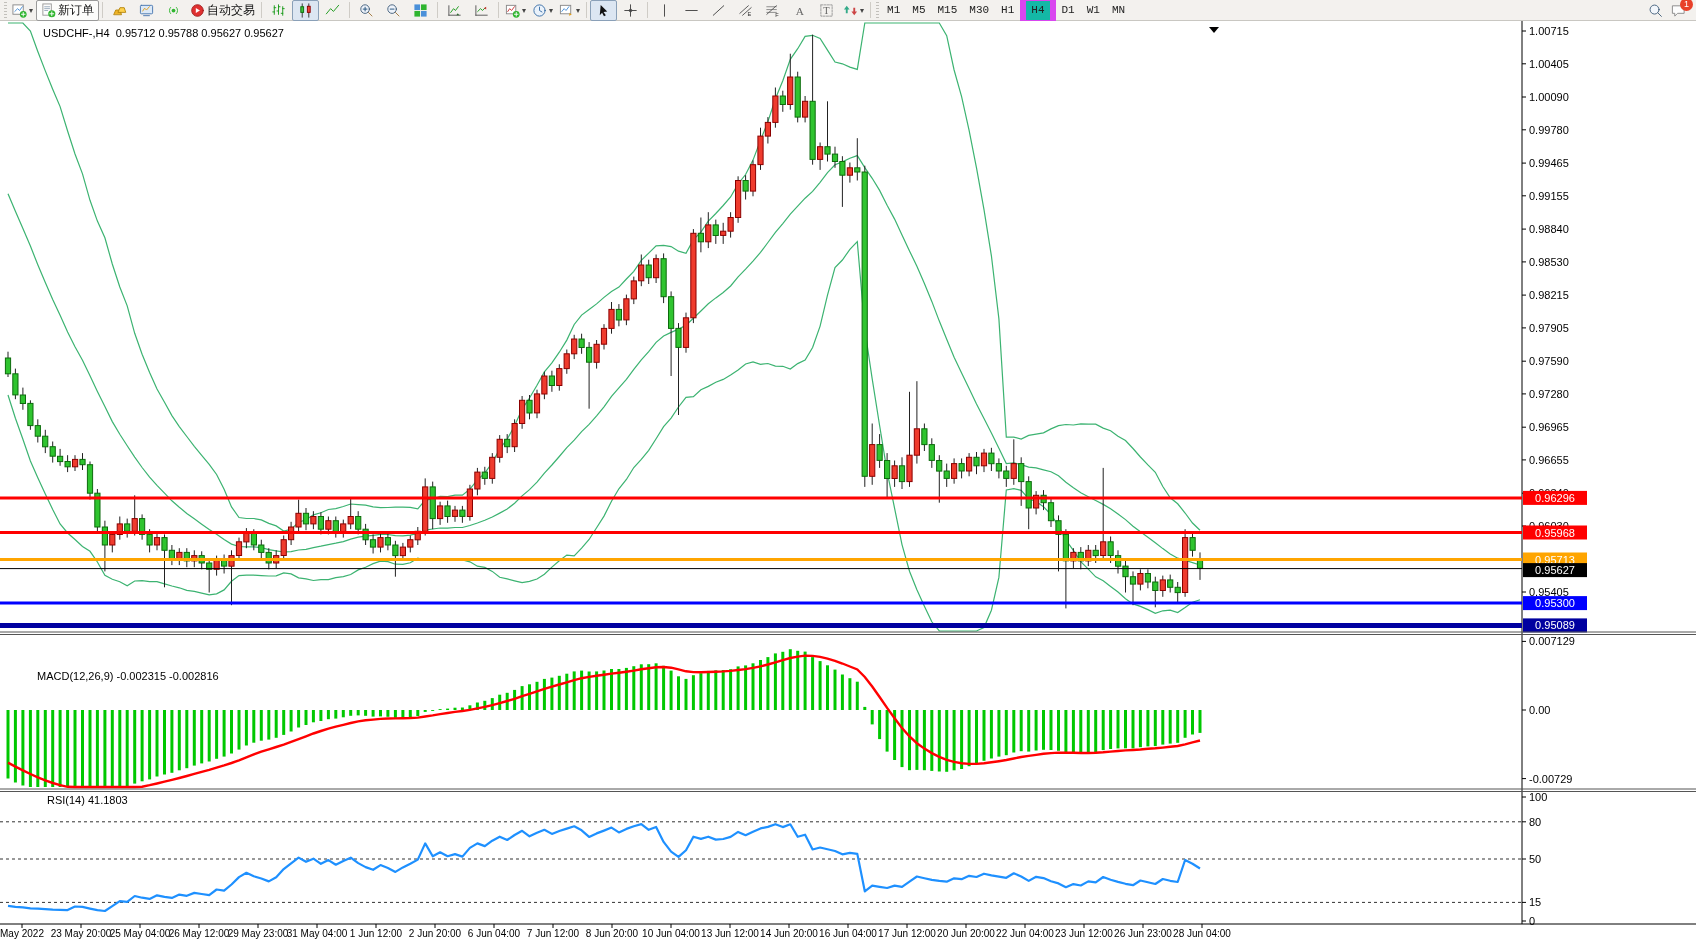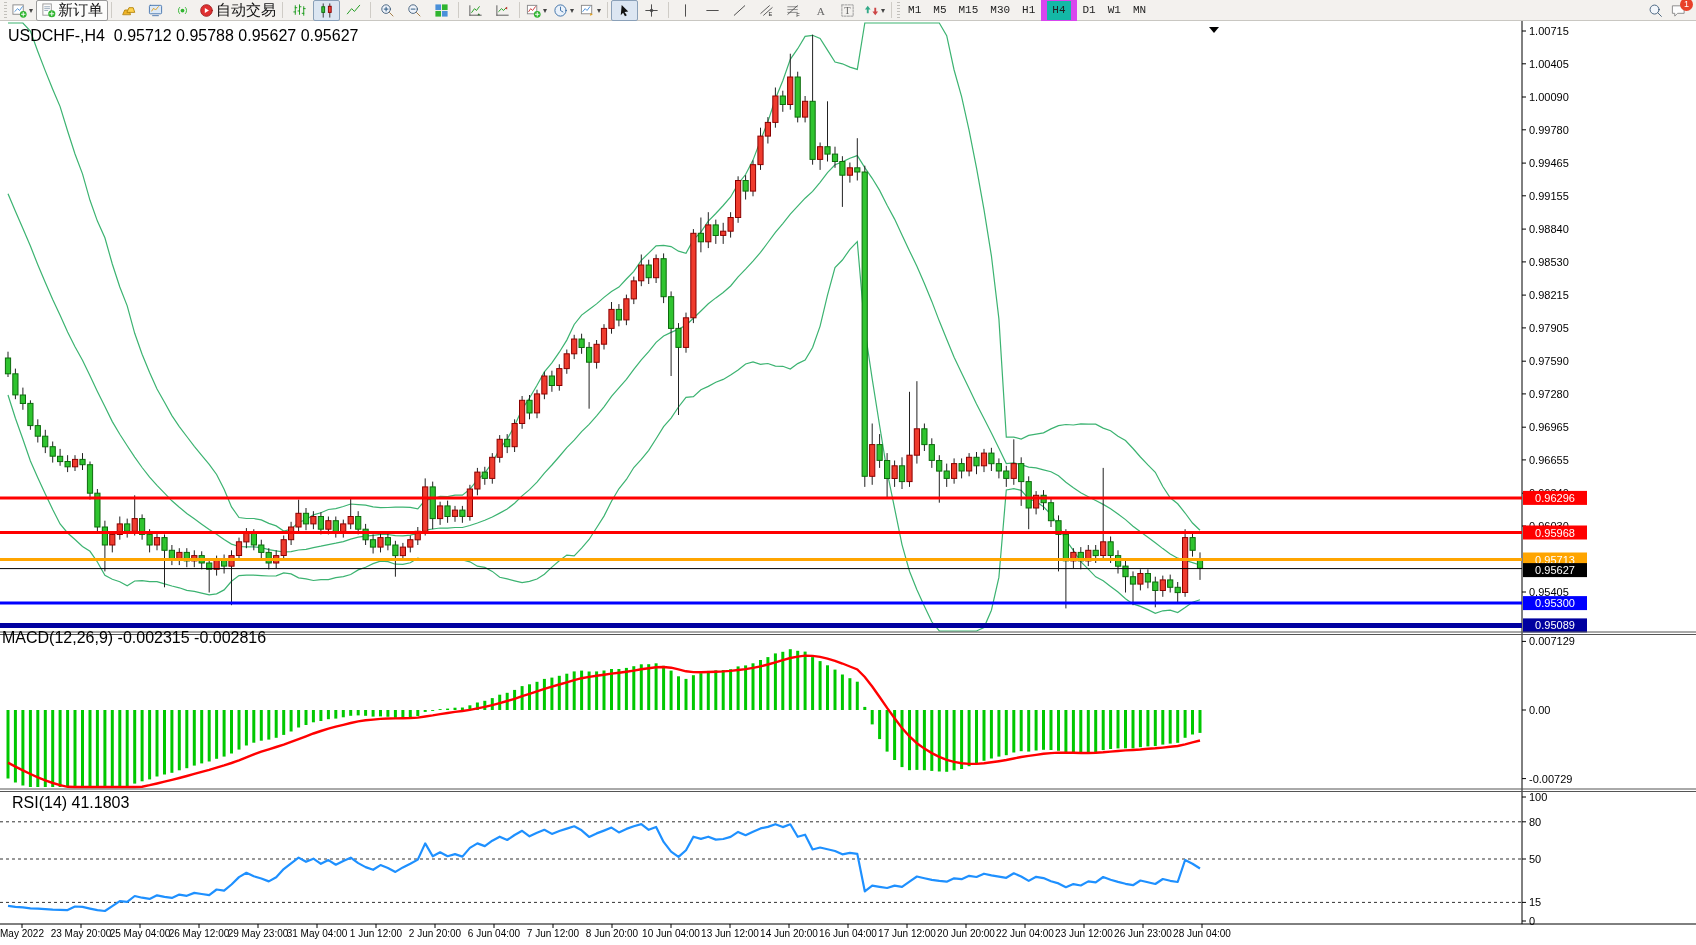--- a/index.html
+++ b/index.html
@@ -5,34 +5,34 @@
   html,body{margin:0;padding:0;background:#fff;width:1696px;height:945px;overflow:hidden;
     font-family:"Liberation Sans",sans-serif;}
   .toolbar{position:absolute;top:0;left:0;width:1696px;height:21px;background:#f3f1ee;
     border-bottom:1px solid #c9c7c2;display:flex;align-items:center;padding:0 2px;box-sizing:border-box;}
   .tb-btn{height:19px;min-width:21px;display:flex;align-items:center;justify-content:center;
     padding:0 2px;border:1px solid transparent;border-radius:2px;gap:2px;cursor:default;}
   .tb-btn.framed{border:1px solid #9a9a9a;background:#fcfcfb;padding:0 4px;}
   .tb-btn.pressed{border:1px solid #8aa0b8;background:#dce6f2;}
   .ic{width:15px;height:15px;display:block;}
   .ic path,.ic circle,.ic rect{stroke-width:1;}
-  .tb-label{font-size:15px;color:#111;white-space:nowrap;}
+  .tb-label{font-size:12px;color:#111;white-space:nowrap;}
   .dd{font-size:8px;color:#444;}
   .tb-sep{width:1px;height:16px;background:#cfccc6;margin:0 3px;}
   .tb-handle{width:3px;height:16px;margin:0 2px;
     background:repeating-linear-gradient(to bottom,#c2c0bb 0 1px,transparent 1px 3px);}
   .tf{font-size:11px;color:#222;padding:0 5px;height:19px;display:flex;align-items:center;
     border:1px solid transparent;border-radius:2px;font-family:Liberation Mono, monospace;}
   .tf.pressed{border:6px solid #d946ef;background:#14b8a6;}
   .tb-right{margin-left:auto;display:flex;align-items:center;gap:8px;padding-right:8px;}
   .chat-wrap{position:relative;}
   .badge{position:absolute;top:-5px;right:-7px;background:#e8402a;color:#fff;font-size:9px;
     width:13px;height:13px;border-radius:50%;display:flex;align-items:center;justify-content:center;}
   #chartsvg{position:absolute;top:21px;left:0;}
-  .ovl{position:absolute;font-size:16px;color:#000;white-space:pre;pointer-events:none;}
+  .ovl{position:absolute;font-size:11px;color:#000;white-space:pre;pointer-events:none;margin-left:35px;}
 </style>
 </head>
 <body>
 
 <div class="toolbar" id="toolbar">
     <div class="tb-handle"></div>
     <div class="tb-btn">
       <svg class="ic" viewBox="0 0 16 16" fill="none" stroke-linecap="square">
         <rect x="1" y="2" width="11" height="10" fill="#fff" stroke="#8a8a8a"></rect>
         <path d="M3 9l3-3 2 2 3-4" stroke="#4a90d9"></path>
@@ -885,14 +885,14 @@
       <line x1="1084" y1="903" x2="1084" y2="907" stroke="#000"></line>
       <text x="1084" y="916">23 Jun 12:00</text>
       <line x1="1143" y1="903" x2="1143" y2="907" stroke="#000"></line>
       <text x="1143" y="916">26 Jun 23:00</text>
       <line x1="1202" y1="903" x2="1202" y2="907" stroke="#000"></line>
       <text x="1202" y="916">28 Jun 04:00</text>
     </g>
   </svg>
 
 <div class="ovl" id="symbol-label" style="top:27px;left:8px;">USDCHF-,H4  0.95712 0.95788 0.95627 0.95627</div>
-<div class="ovl" id="macd-label" style="top:629px;left:2px;">MACD(12,26,9) -0.002315 -0.002816</div>
+<div class="ovl" id="macd-label" style="top:670px;left:2px;">MACD(12,26,9) -0.002315 -0.002816</div>
 <div class="ovl" id="rsi-label" style="top:794px;left:12px;">RSI(14) 41.1803</div>
 
 </body></html>

